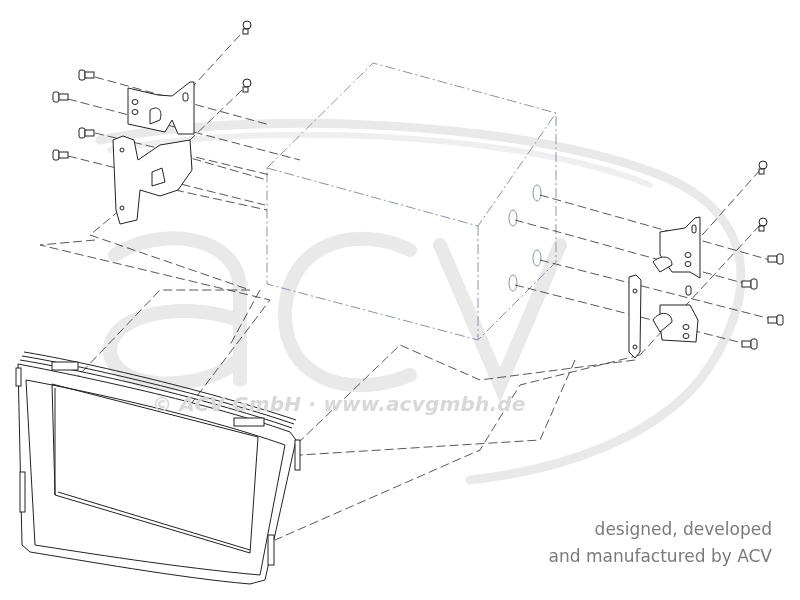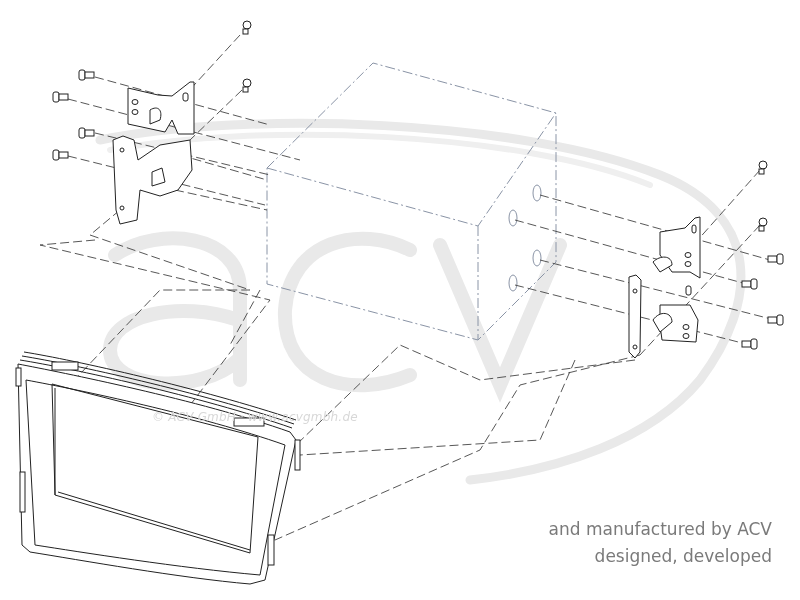--- a/index.html
+++ b/index.html
@@ -1,21 +1,21 @@
 <!DOCTYPE html>
 <html><head>
 <meta charset="utf-8">
 <style>
   html, body { margin: 0; padding: 0; background: #ffffff; }
   body { width: 800px; height: 600px; position: relative; overflow: hidden; font-family: "DejaVu Sans", sans-serif; }
   #stage { position: absolute; left: 0; top: 0; width: 800px; height: 600px; }
   .watermark-copy {
-    position: absolute; left: 152px; top: 410px;
-    font-family: "DejaVu Sans", sans-serif; font-style: italic; font-weight: normal;
-    font-size: 12px; color: #d8d8d8; letter-spacing: 0.2px; white-space: nowrap;
+    position: absolute; left: 152px; top: 392px;
+    font-family: "DejaVu Sans", sans-serif; font-style: italic; font-weight: bold;
+    font-size: 20px; color: #d8d8d8; letter-spacing: 0.2px; white-space: nowrap;
   }
   .credit {
     position: absolute; right: 28px; top: 516px; text-align: right;
     font-family: "DejaVu Sans", sans-serif; font-size: 17px; line-height: 27px;
     color: #7a7a7a;
   }
   .credit div { white-space: nowrap; }
 </style>
 </head>
 <body>
@@ -177,16 +177,16 @@
     <rect x="16" y="368" width="5" height="18" fill="#fff"></rect>
     <rect x="20" y="472" width="5" height="40" fill="#fff"></rect>
     <rect x="295" y="440" width="5" height="30" fill="#fff"></rect>
     <rect x="268" y="535" width="6" height="30" fill="#fff"></rect>
   </g>
 </svg>
 
 <div class="watermark-copy">© ACV GmbH · www.acvgmbh.de</div>
 
 <div class="credit">
+  <div>designed, developed</div>
   <div>and manufactured by ACV</div>
-  <div>designed, developed</div>
 </div>
 </div>
 
 </body></html>

